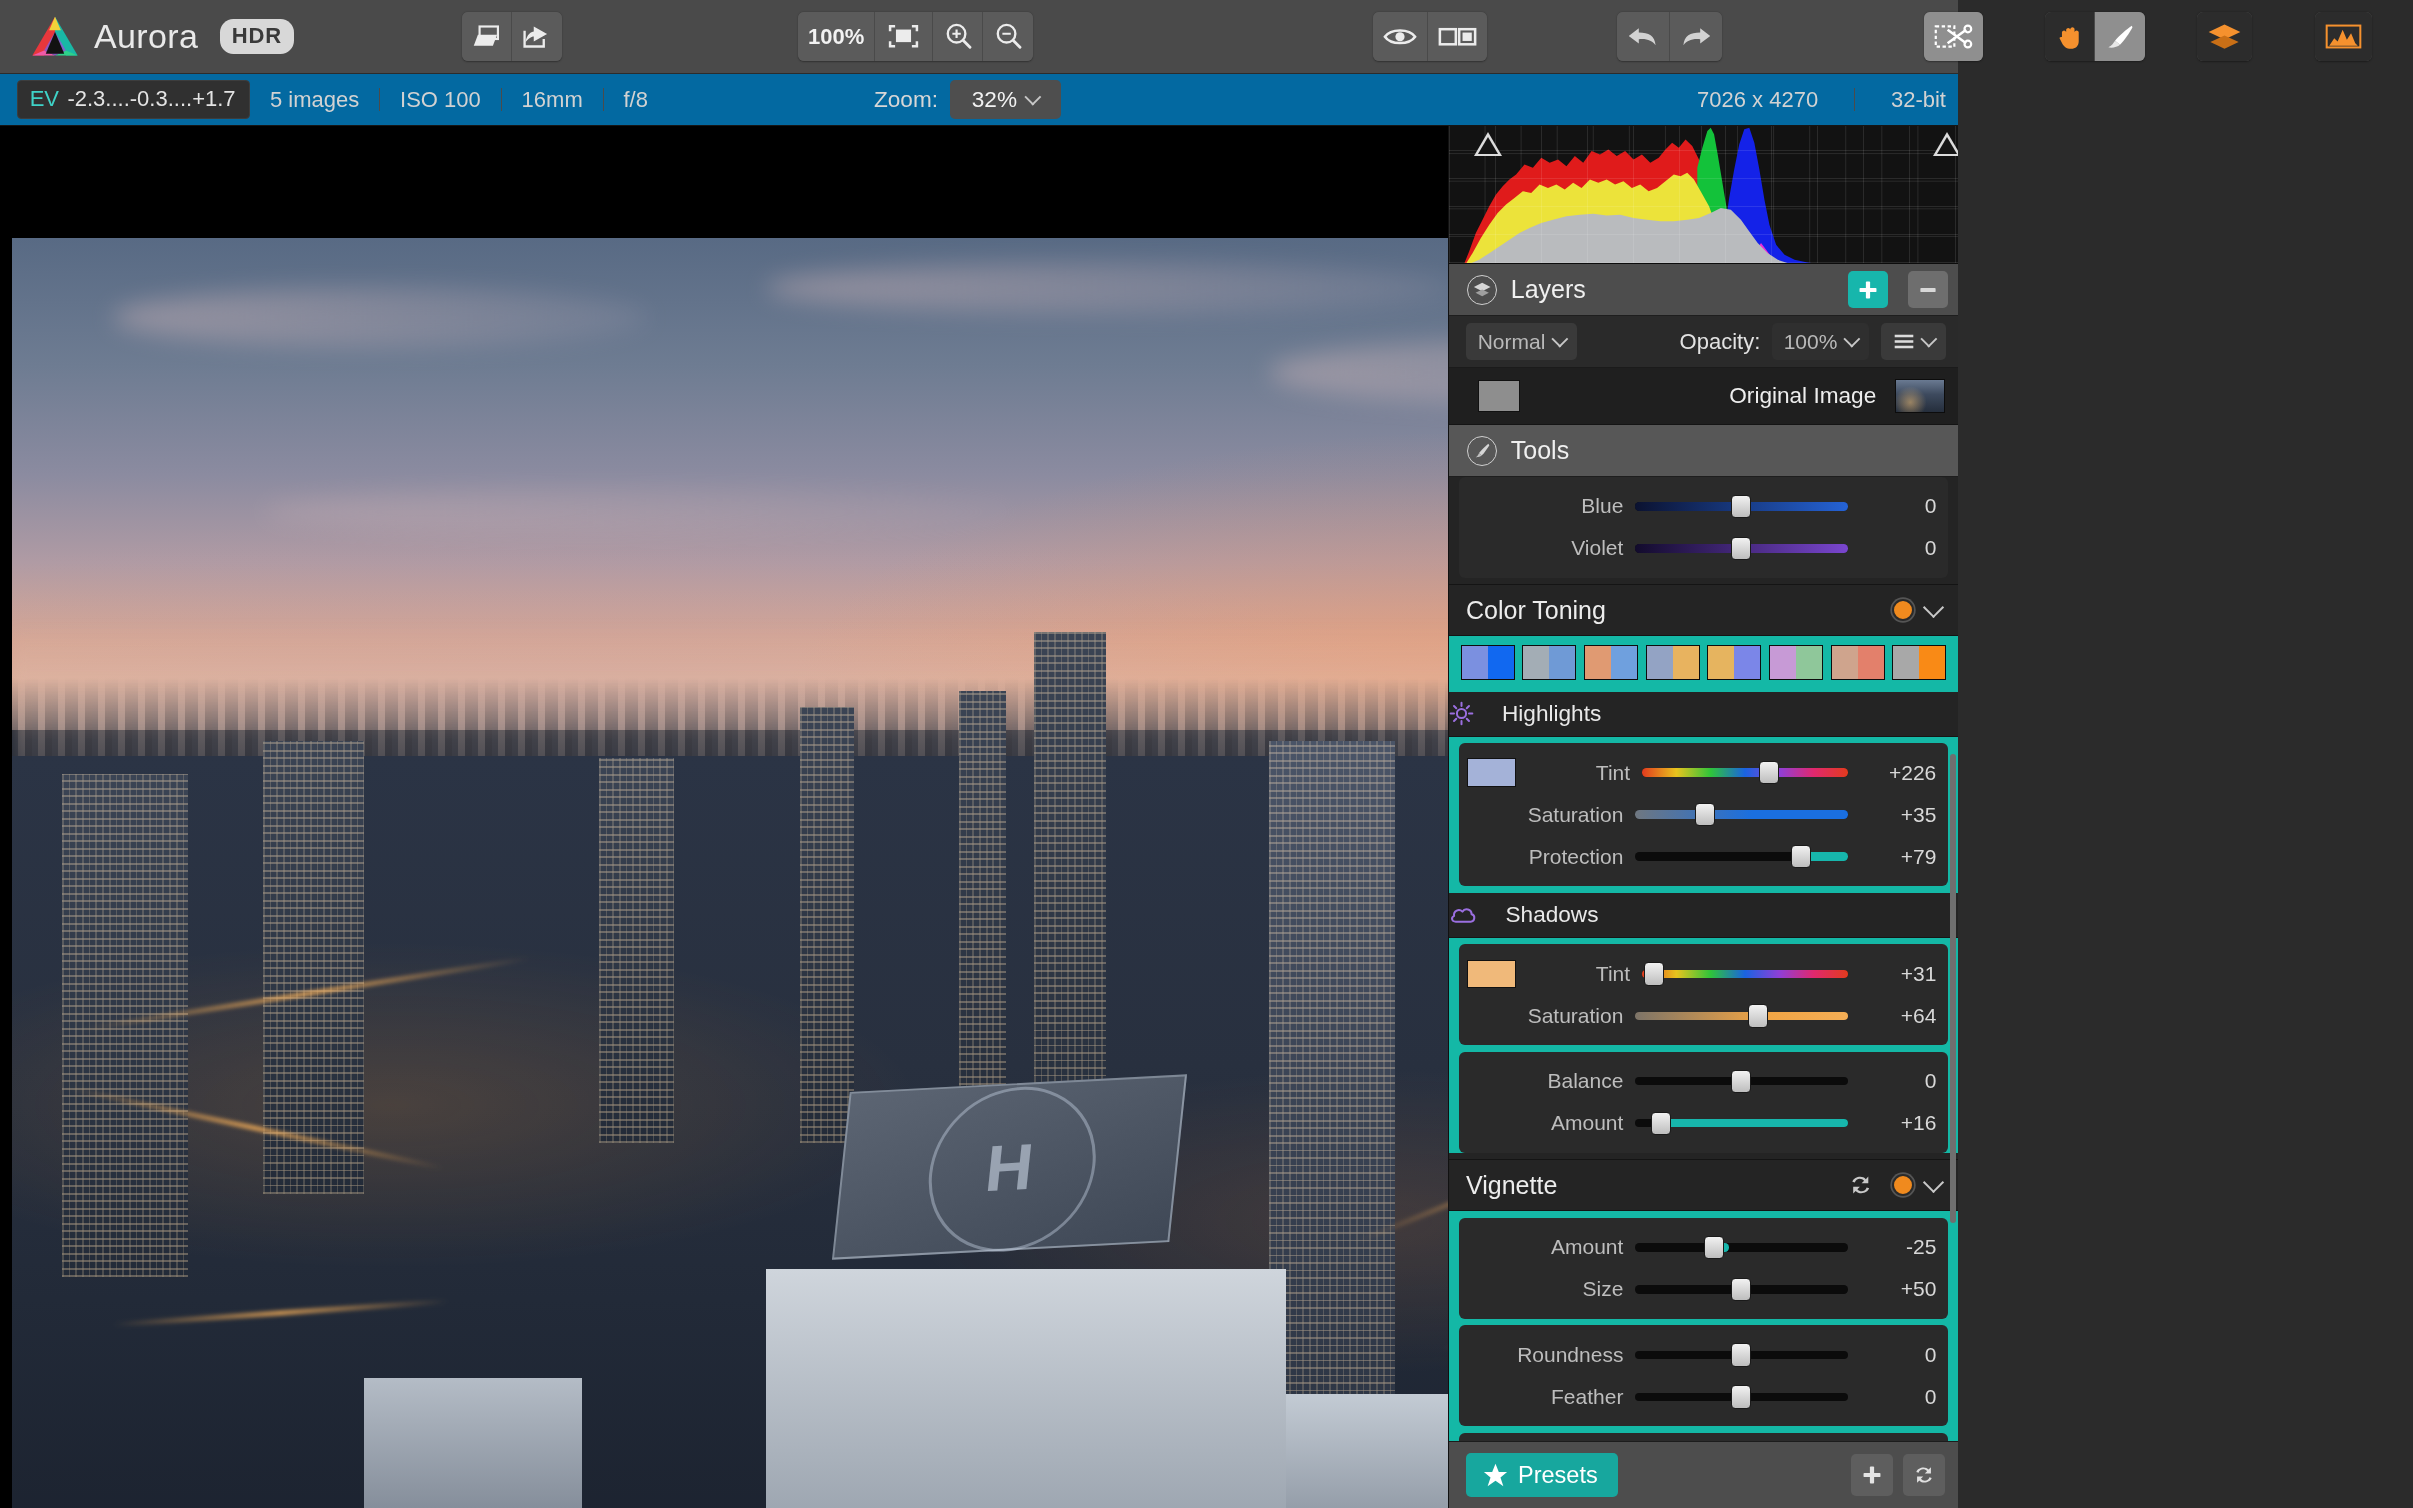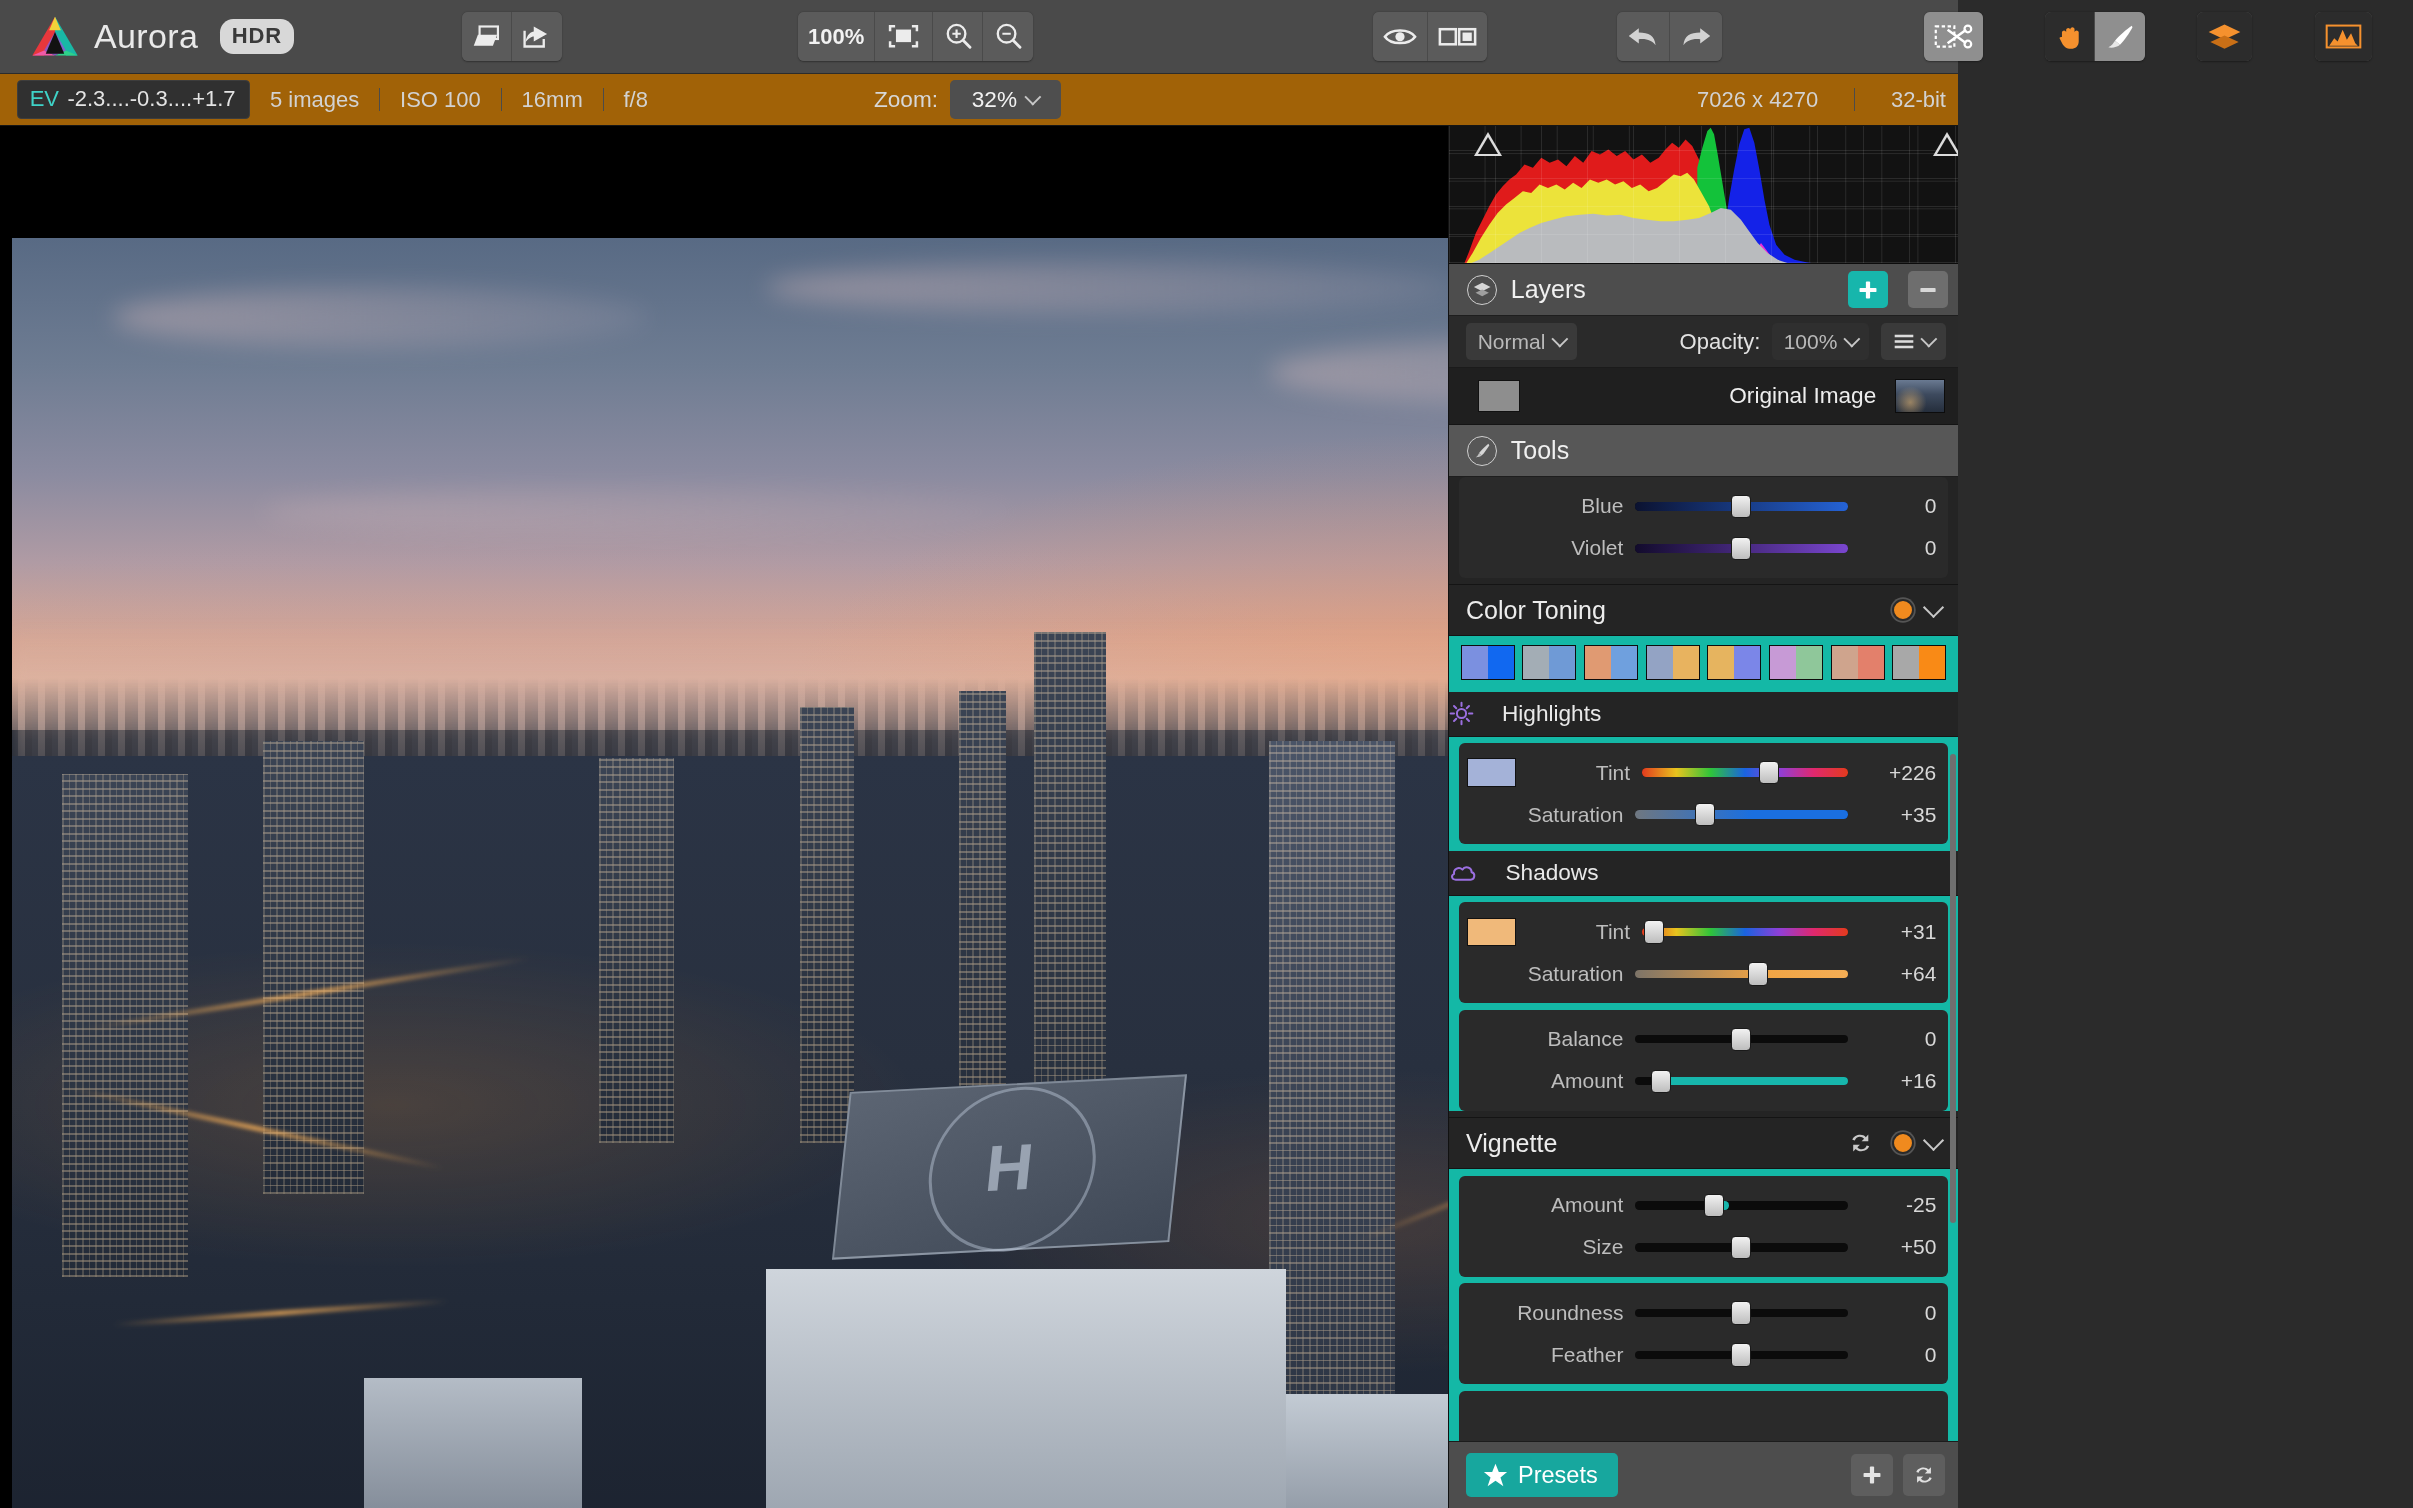--- a/index.html
+++ b/index.html
@@ -39,21 +39,21 @@
   .group-zoom { position: absolute; left: 798px; }
   .group-view { position: absolute; left: 1373px; }
   .group-undo { position: absolute; left: 1617px; }
   .group-crop { position: absolute; left: 1924px; }
   .group-hand { position: absolute; left: 2045px; }
   .group-layers { position: absolute; left: 2197px; }
   .group-hist { position: absolute; left: 2315px; }
 
   
   .infobar {
-    height: 52px; background: #a16207; display: flex; align-items: center;
+    height: 52px; background: #0369a1; display: flex; align-items: center;
     flex: 0 0 52px; position: relative; color: #cfcfcf; font-size: 22px;
     border-bottom: 0.8px solid #151515;
   }
   .ev-chip {
     background: #303030; border: 0.8px solid #3d3d3d; border-radius: 4.2px;
     padding: 5px 13.4px 5.9px 11.7px; margin-left: 17px; display: flex; gap: 8.4px; align-items: baseline;
   }
   .ev-key { color: #3fd2c7; font-size: 22px; }
   .ev-val { color: #e4e4e4; font-size: 22px; }
   .info-item { margin-left: 20px; color: #d2d2d2; }
@@ -626,20 +626,28 @@
               <div class="sl-val">+226</div>
             </div>
             <div class="slider-row">
               <div class="sl-label wide">Saturation</div>
               <div class="track">
                 <div class="fill" style="left:0;right:0;background:linear-gradient(90deg,#6f7780,#1a6fe0 55%,#1a6fe0);"></div>
                 <div class="knob" style="left:33%;"></div>
               </div>
               <div class="sl-val">+35</div>
             </div>
+            <div class="slider-row">
+              <div class="sl-label wide">Protection</div>
+              <div class="track">
+                <div class="fill" style="left:78%;right:0;background:#17b6ac;"></div>
+                <div class="knob" style="left:78%;"></div>
+              </div>
+              <div class="sl-val">+79</div>
+            </div>
           </div>
 
           <div class="subhead">
             <svg width="28.5" height="20" viewBox="0 0 34 24">
               <path d="M8 20 C3 20 2 15 6 13 C5 7 12 4 16 8 C19 3 27 5 27 11 C32 12 31 20 26 20 Z" fill="none" stroke="#9b6fe0" stroke-width="2.4" stroke-linejoin="round"></path>
             </svg>
             <span>Shadows</span>
           </div>
 
           <div class="slider-group">

